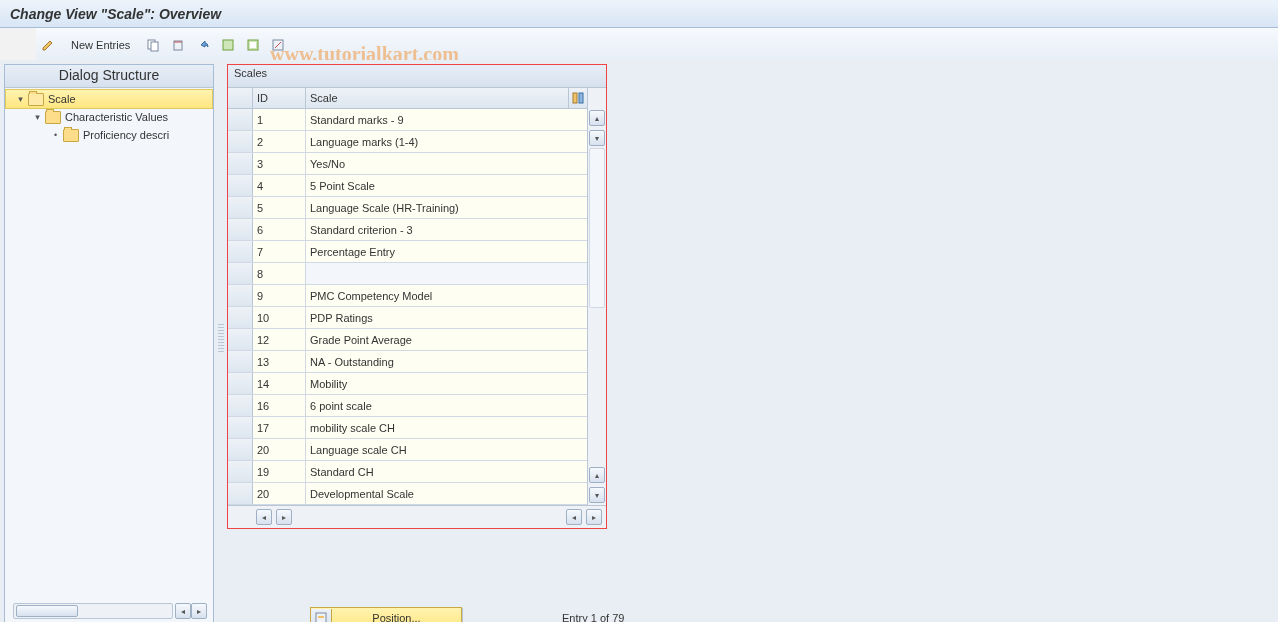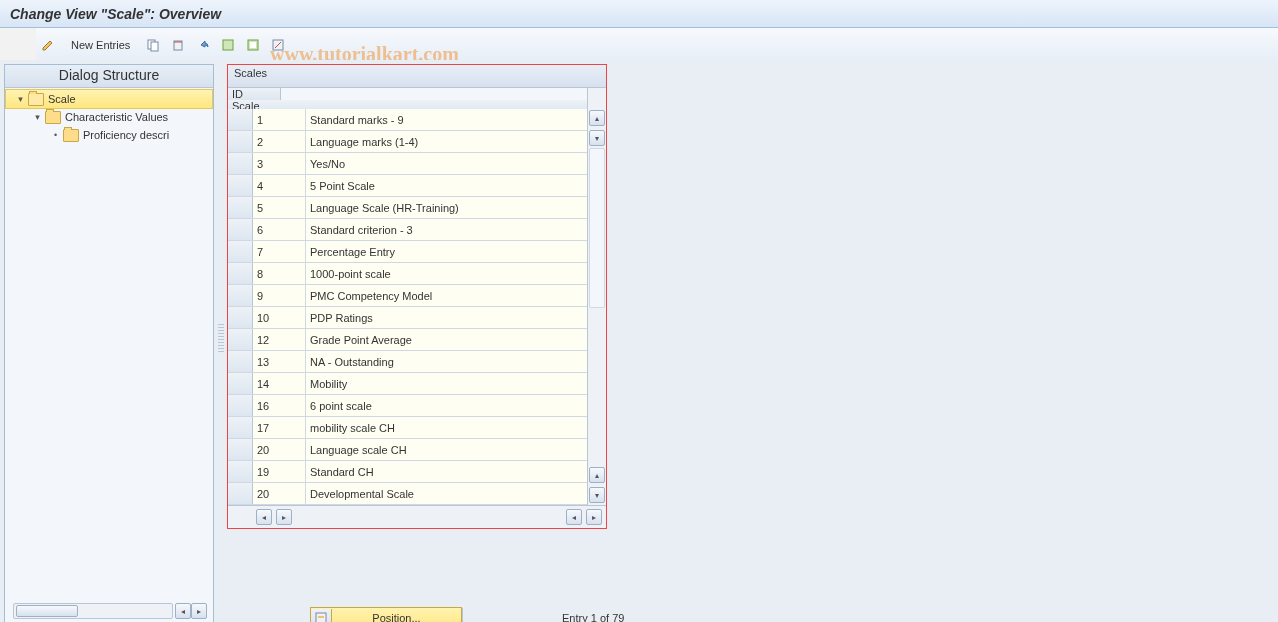--- a/index.html
+++ b/index.html
@@ -26,21 +26,21 @@
   .dialog-scroll .track{flex:1;height:14px;background:#eef2f7;border:1px solid #b8c6d6;border-radius:2px;margin:0 2px;position:relative;}
   .dialog-scroll .thumb{position:absolute;left:2px;top:1px;width:60px;height:10px;background:linear-gradient(#f6f9fd,#d7e1ee);border:1px solid #9fb0c4;border-radius:2px;}
   .arrowbtn{width:14px;height:14px;border:1px solid #9fb0c4;background:linear-gradient(#f6f9fd,#d7e1ee);border-radius:2px;display:flex;align-items:center;justify-content:center;font-size:8px;color:#555;cursor:pointer;}
   .splitter{position:absolute;left:218px;top:4px;width:6px;height:560px;cursor:col-resize;}
   .splitter .grip{position:absolute;top:260px;left:0;width:6px;height:30px;background:repeating-linear-gradient(#b8c6d6,#b8c6d6 1px,transparent 1px,transparent 3px);}
 
   .scales-panel{position:absolute;left:219px;top:4px;width:378px;border:1px solid #ef4444;background:#f3f6fb;margin-left:8px;}
   .scales-header{height:18px;background:linear-gradient(#e7eef7,#d7e1ee);border-bottom:1px solid #b8c6d6;padding:2px 6px;font-size:11px;}
   .table-wrap{display:flex;}
   .table-area{flex:1;}
-  .colhead{display:flex;height:20px;border-bottom:1px solid #b8c6d6;flex-direction:column;}
+  .colhead{display:flex;height:20px;border-bottom:1px solid #b8c6d6;}
   .colhead .sel,.row .rsel{width:24px;border-right:1px solid #b8c6d6;background:linear-gradient(#eef2f7,#dde6f0);}
   .colhead .hid{width:48px;border-right:1px solid #b8c6d6;background:linear-gradient(#eef2f7,#dde6f0);display:flex;align-items:center;padding-left:4px;}
   .colhead .hscale{flex:1;background:linear-gradient(#eef2f7,#dde6f0);display:flex;align-items:center;padding-left:4px;}
   .colhead .cfg{width:18px;background:linear-gradient(#eef2f7,#dde6f0);border-left:1px solid #b8c6d6;display:flex;align-items:center;justify-content:center;cursor:pointer;}
   .row{display:flex;height:21px;border-bottom:1px solid #cfd8e3;}
   .row .rsel{background:linear-gradient(#eef2f7,#dde6f0);border-right:1px solid #b8c6d6;cursor:pointer;}
   .cell-id{width:48px;border-right:1px solid #cfd8e3;background:#fffef2;display:flex;align-items:center;padding-left:4px;}
   .cell-scale{flex:1;background:#fffef2;display:flex;align-items:center;padding-left:4px;}
   .vscroll{width:18px;border-left:1px solid #b8c6d6;background:#eef2f7;display:flex;flex-direction:column;align-items:center;}
   .vscroll .vsbtn{width:14px;height:14px;border:1px solid #9fb0c4;background:linear-gradient(#f6f9fd,#d7e1ee);border-radius:2px;margin:2px 0;display:flex;align-items:center;justify-content:center;font-size:8px;color:#555;cursor:pointer;}
@@ -192,21 +192,20 @@
               <div class="cell-scale">Standard criterion - 3</div>
             </div>
             <div class="row">
               <div class="rsel"></div>
               <div class="cell-id">7</div>
               <div class="cell-scale">Percentage Entry</div>
             </div>
             <div class="row">
               <div class="rsel"></div>
               <div class="cell-id">8</div>
-              <div class="cell-scale">1000-point scale</div>
             </div>
             <div class="row">
               <div class="rsel"></div>
               <div class="cell-id">9</div>
               <div class="cell-scale">PMC Competency Model</div>
             </div>
             <div class="row">
               <div class="rsel"></div>
               <div class="cell-id">10</div>
               <div class="cell-scale">PDP Ratings</div>

